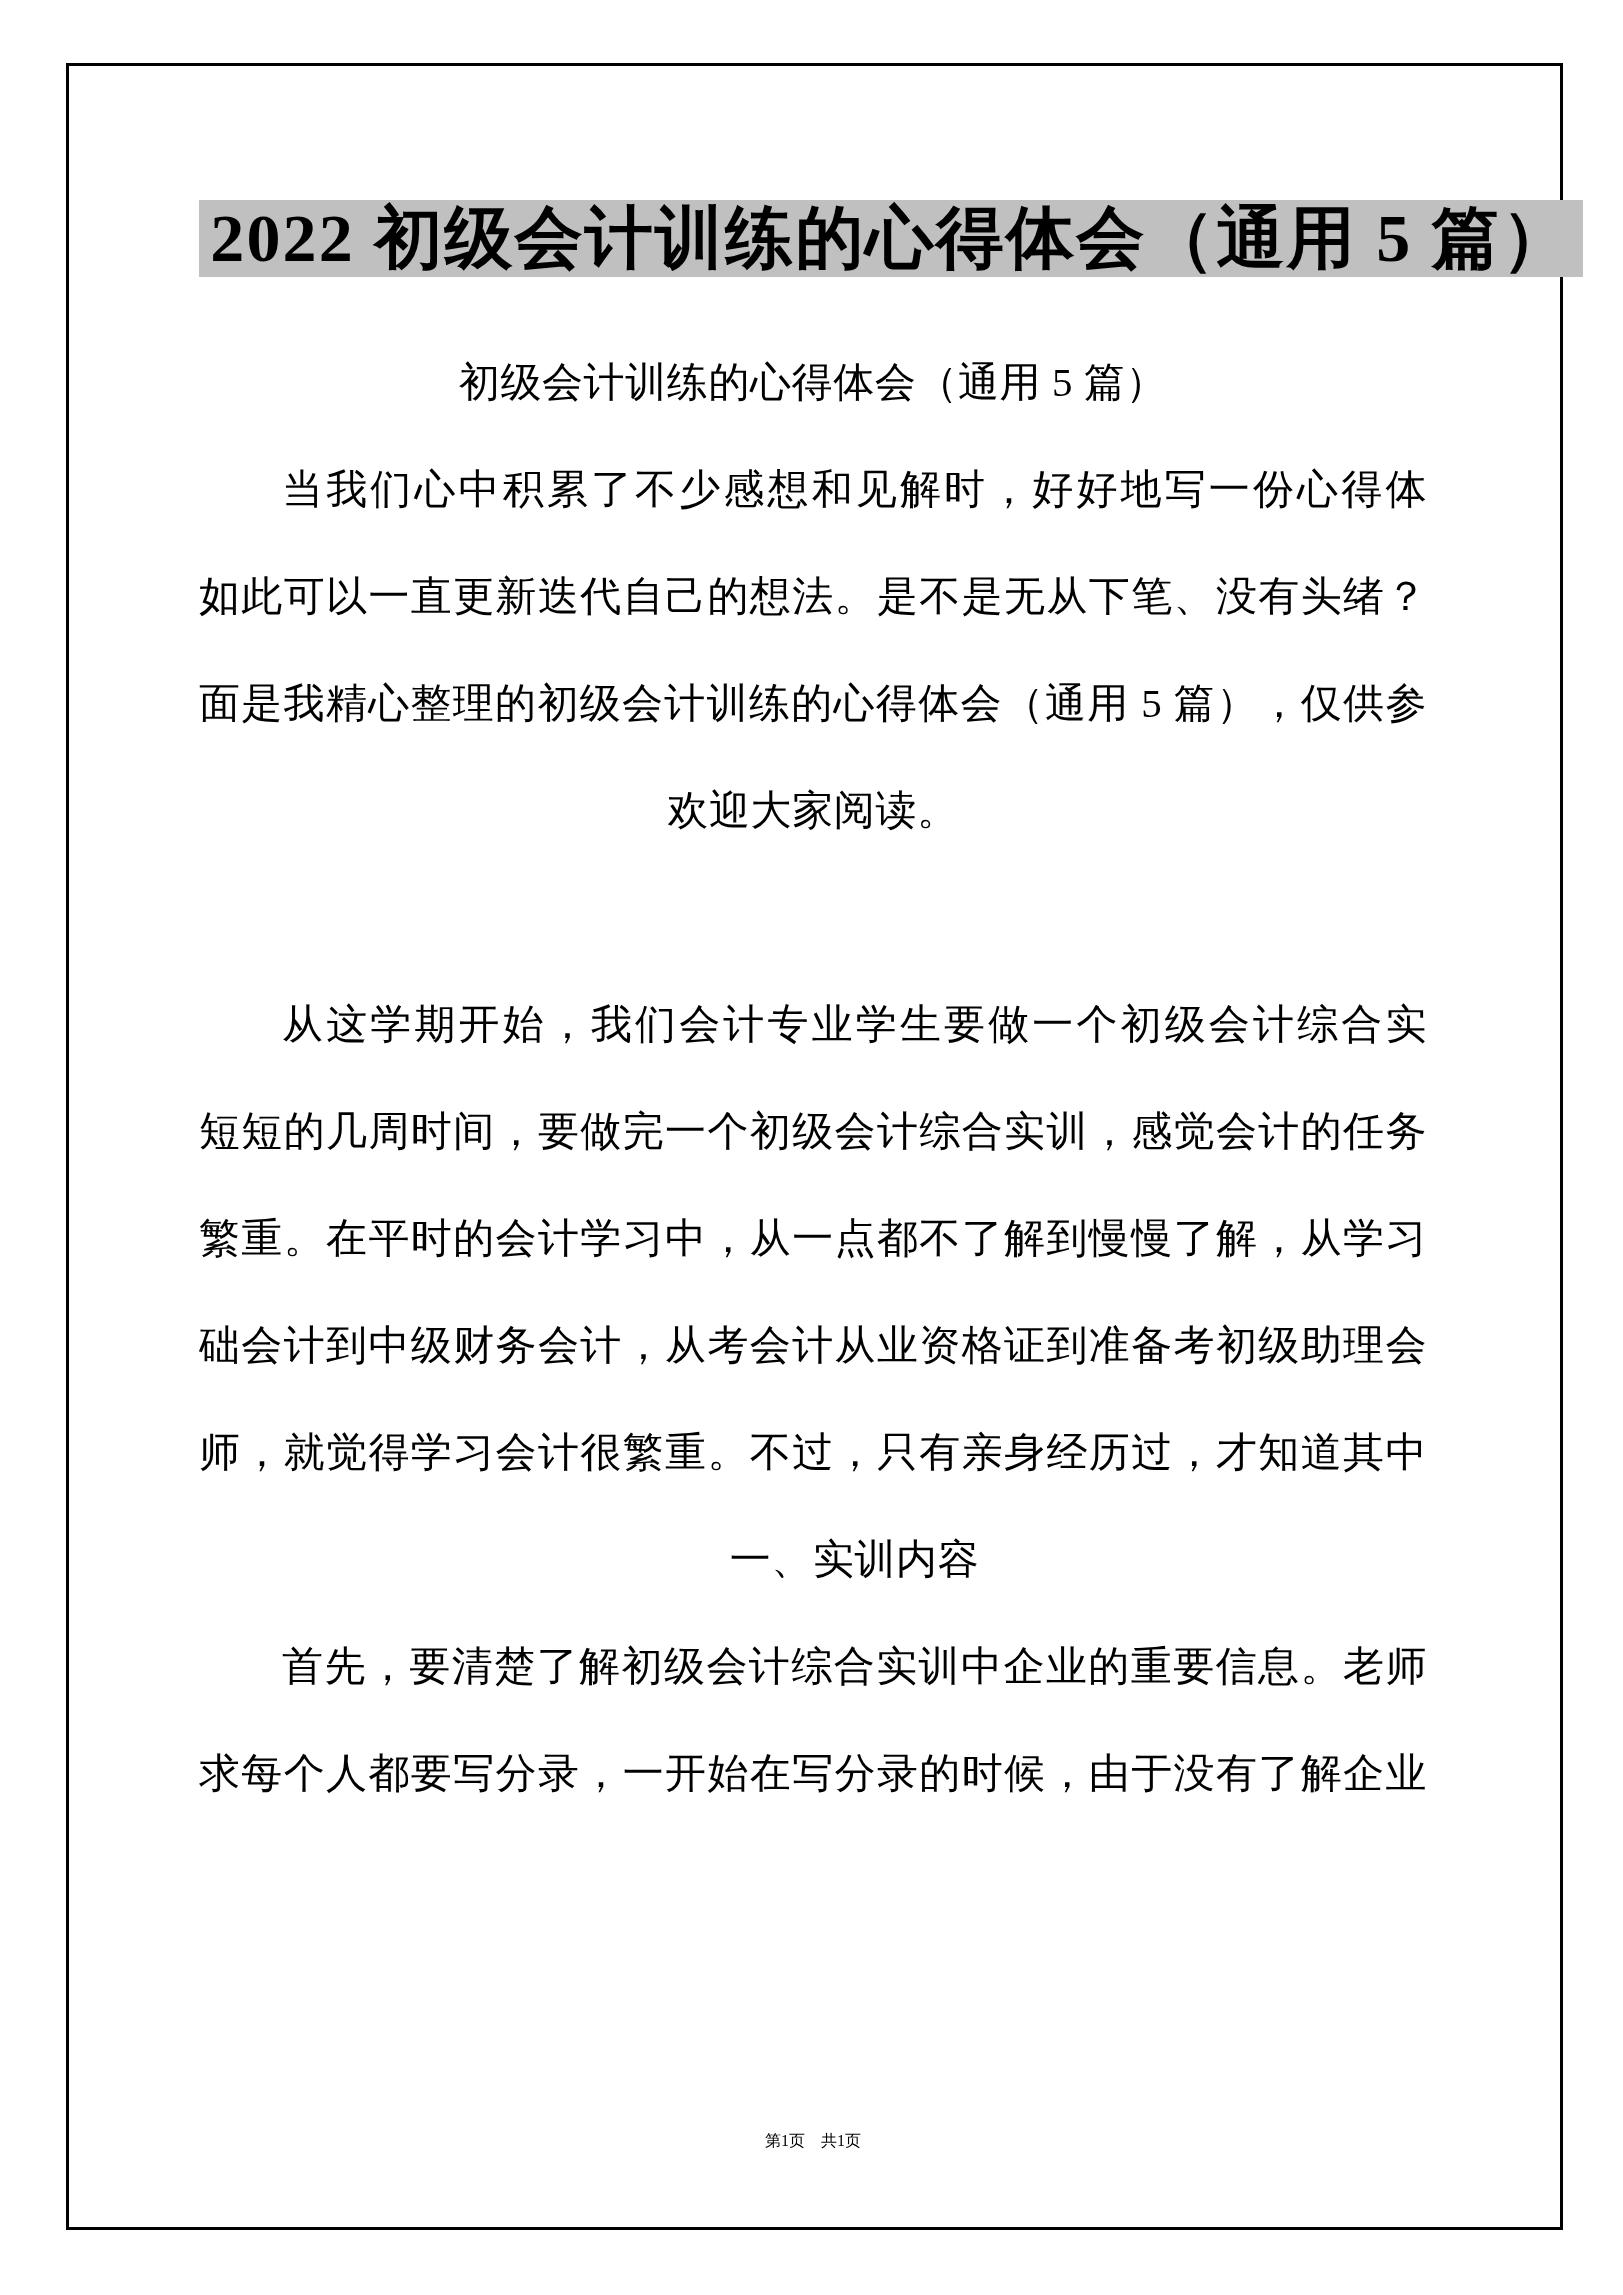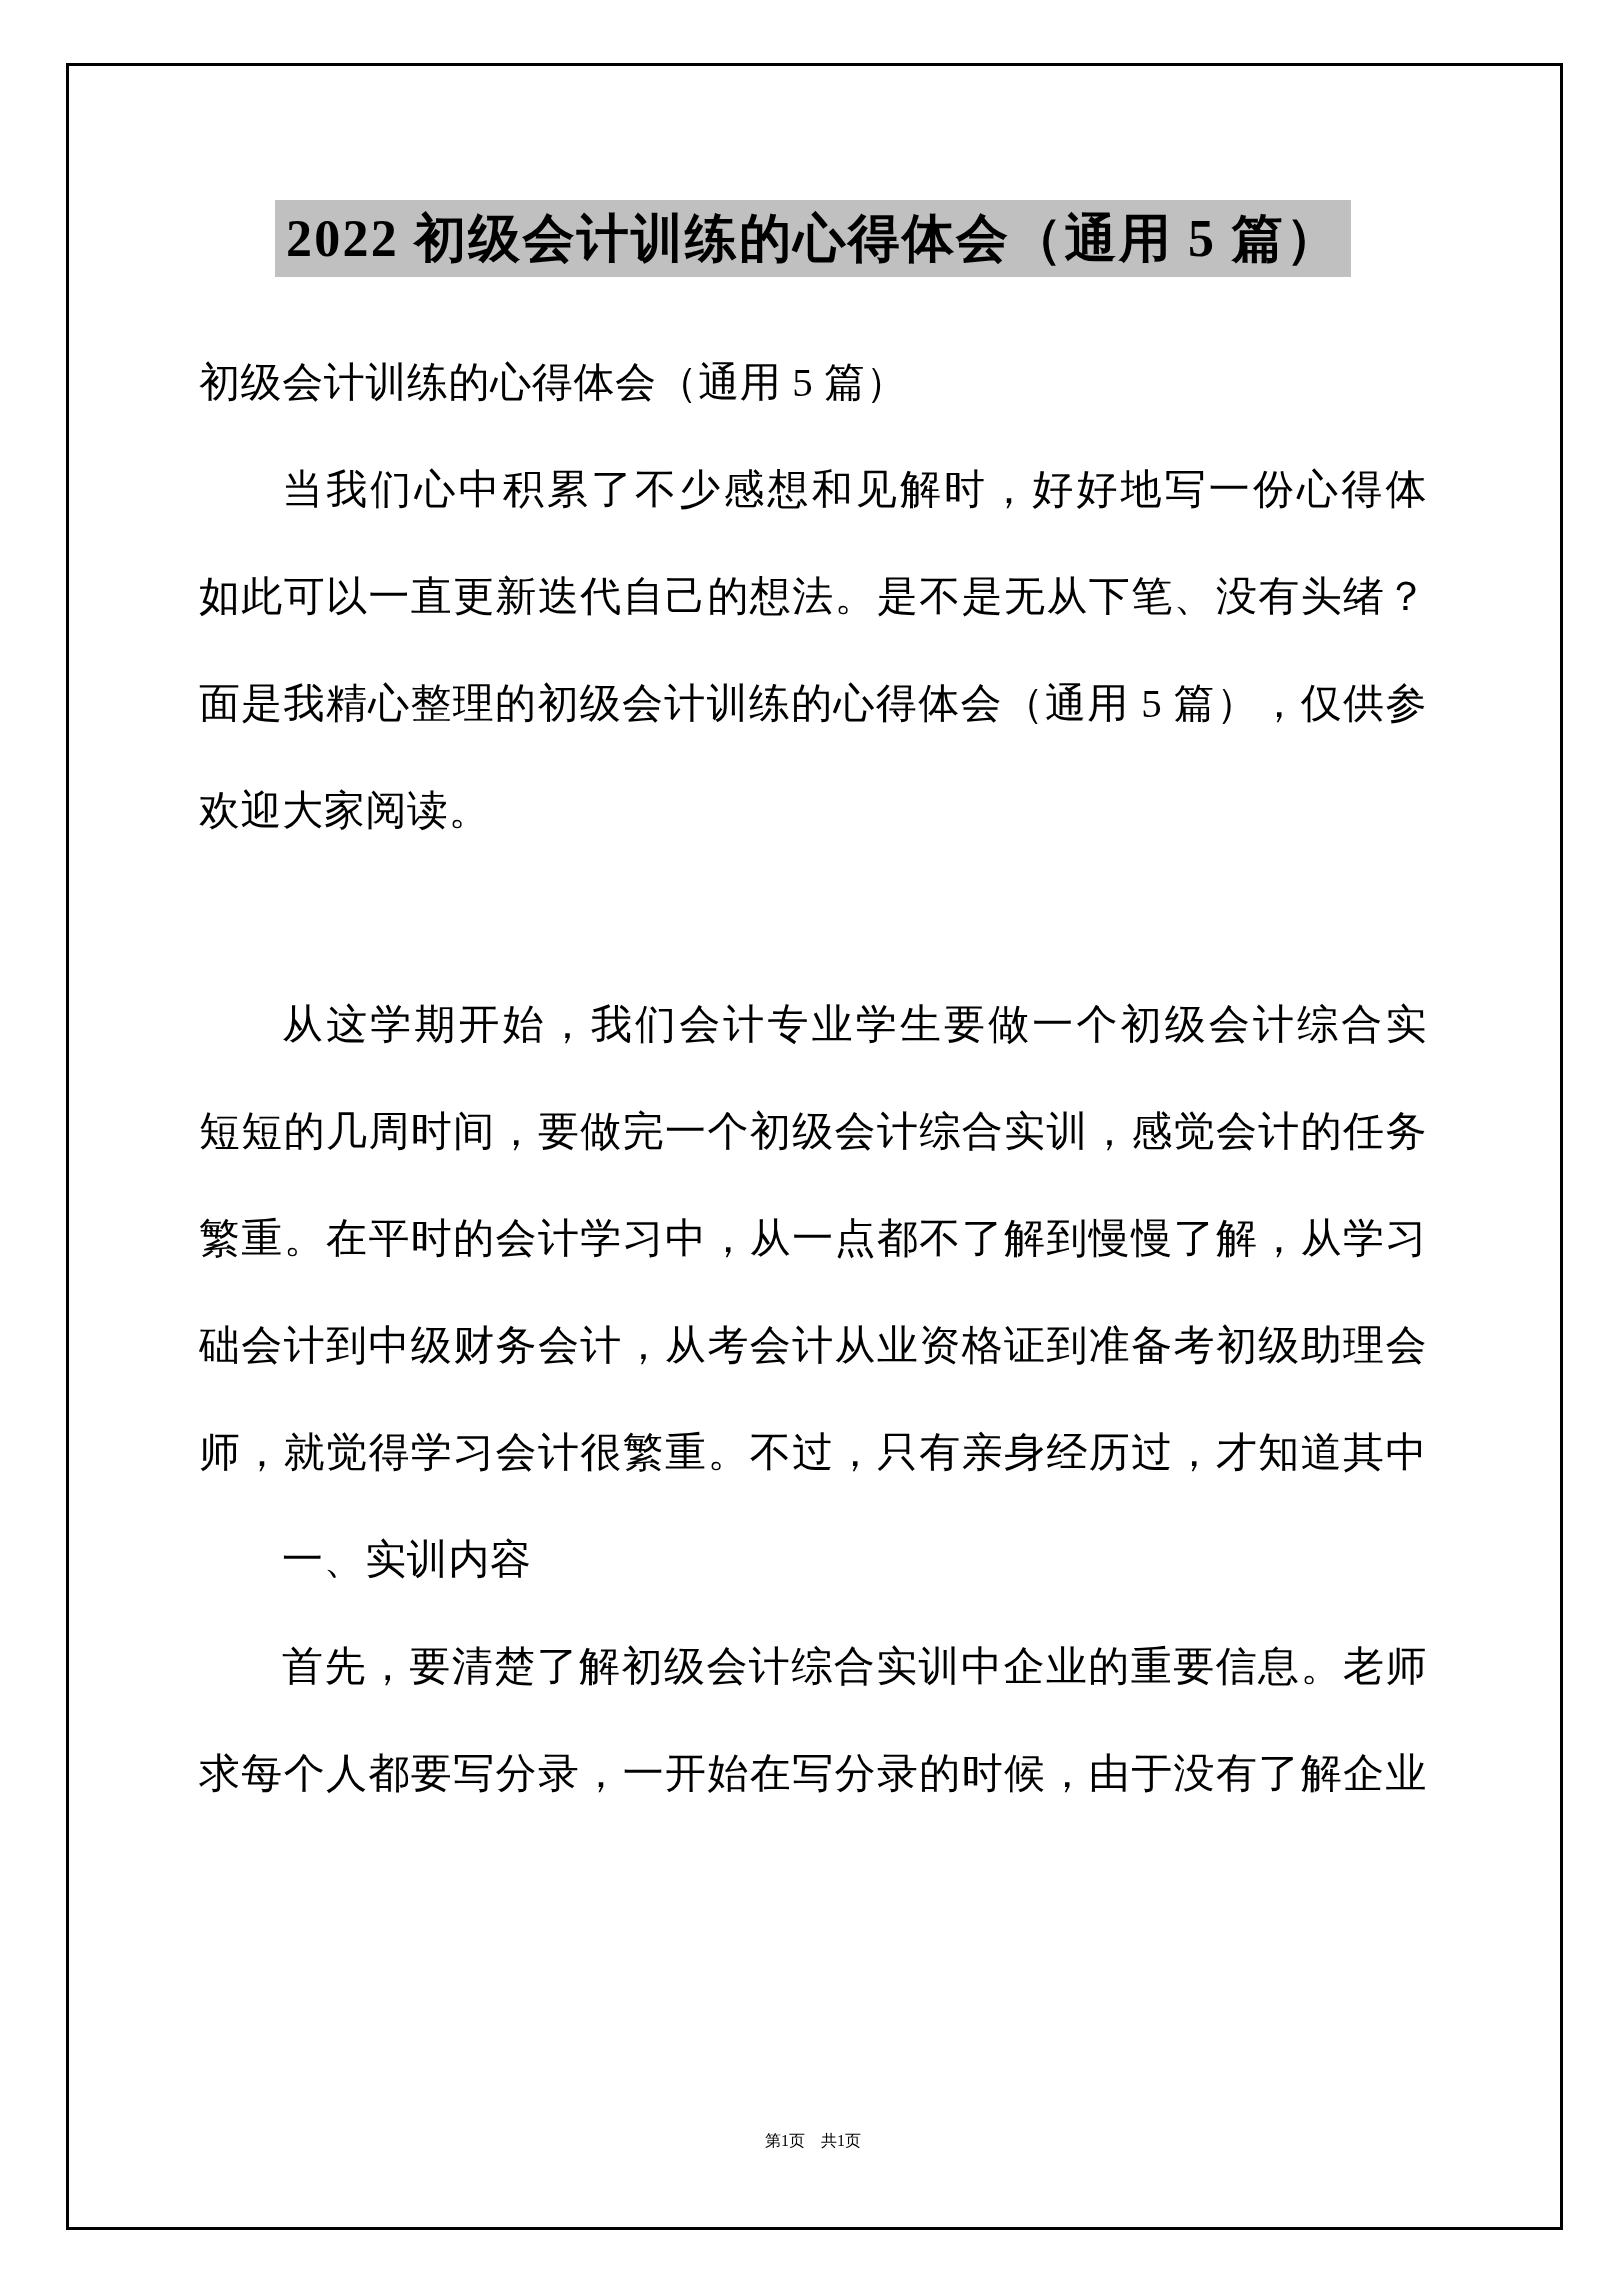--- a/index.html
+++ b/index.html
@@ -29,42 +29,42 @@
     position: absolute;
     left: 199px;
     top: 0;
     width: 1228px;
   }
   .title-line {
     margin: 0;
     margin-top: 200px;
     height: 77px;
     line-height: 77px;
-    font-size: 52px;
+    font-size: 68px;
     font-weight: bold;
     letter-spacing: 2.2px;
     text-align: center;
     white-space: nowrap;
   }
   .title-hl {
     display: inline-block;
     height: 77px;
     line-height: 77px;
     background: #c0c0c0;
     padding: 0 11.2px;
   }
   .body-lines {
     margin-top: 52px; 
   }
   .line {
     height: 107px;
     line-height: 107px;
     font-size: 41px;
     letter-spacing: 0.6px;
-    text-align: left;
+    text-align: center;
     overflow: hidden;
   }
   .line.fill {
     text-align: justify;
     text-align-last: justify;
   }
   .line.indent {
     text-indent: 83px;
   }
   .footer {

